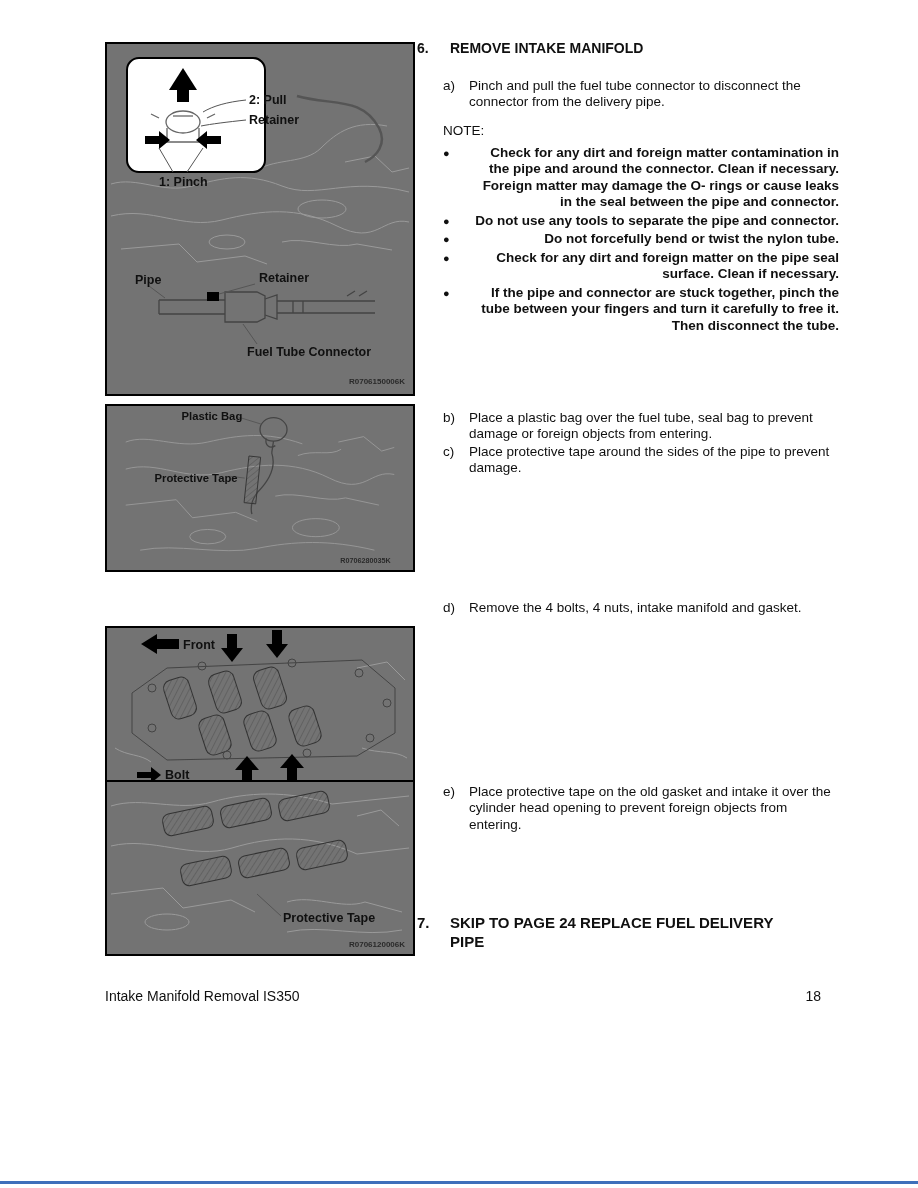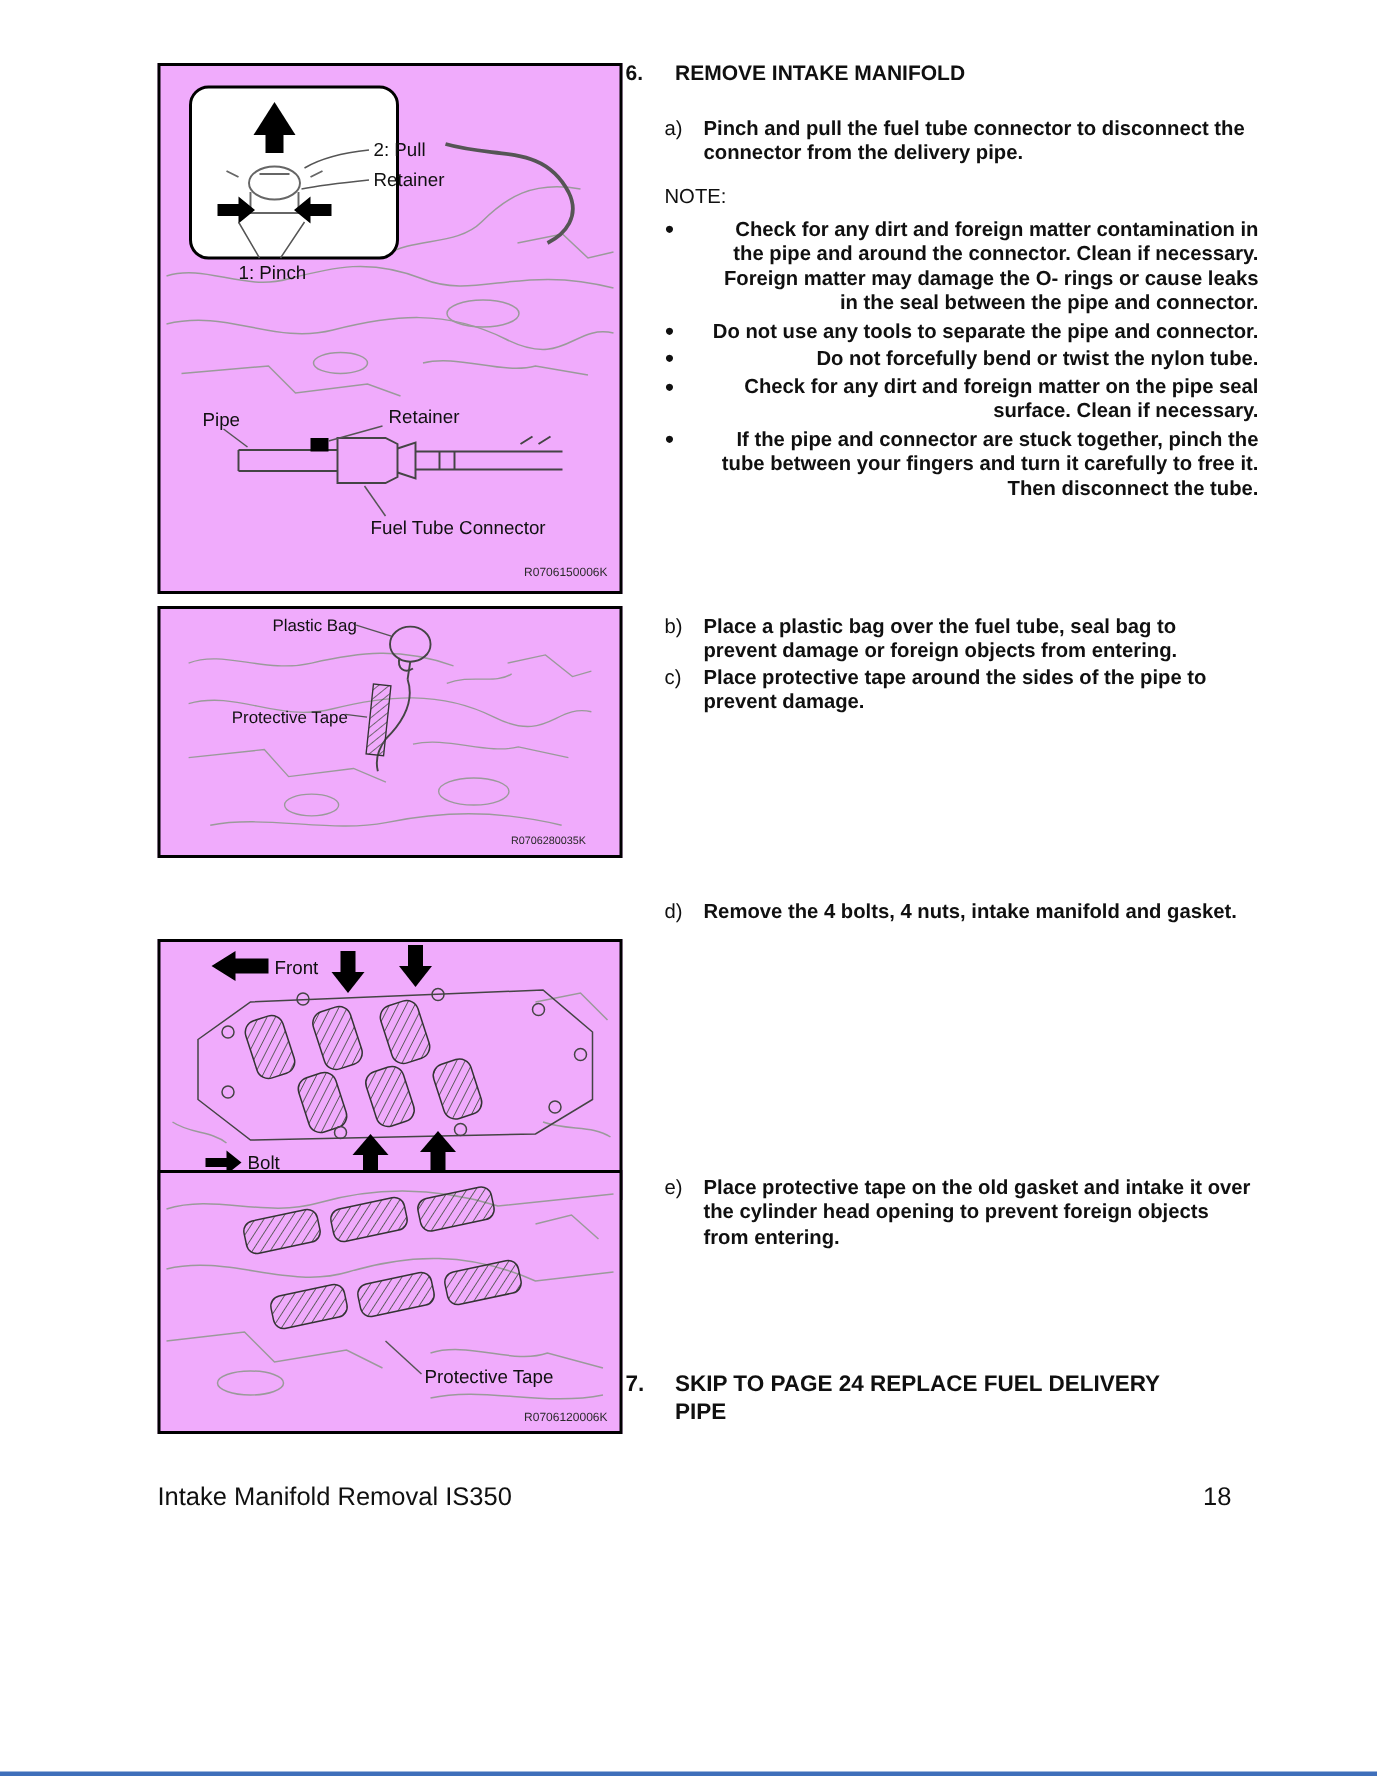--- a/index.html
+++ b/index.html
@@ -1,45 +1,45 @@
 <!DOCTYPE html>
 <html><head>
 <meta charset="utf-8">
 <title>Intake Manifold Removal IS350</title>
 <style>
   * { margin:0; padding:0; box-sizing:border-box; }
   html,body { background:#ffffff; }
   body { font-family:"Liberation Sans", sans-serif; color:#101010; }
   .page { position:relative; width:918px; height:1188px; background:#ffffff; overflow:hidden; }
 
-  .figbox { position:absolute; border:2px solid #000; background:#f0abfc; }
+  .figbox { position:absolute; border:2px solid #000; background:#737373;font-weight:bold; }
   .figbox svg { width:100%; height:100%; display:block; }
 
   .fig-label { font-size:12.5px; fill:#101010; font-family:"Liberation Sans", sans-serif; }
   .fig-code  { font-size:8px; fill:#2a2a2a; font-family:"Liberation Sans", sans-serif; }
 
   .txt { position:absolute; font-size:13.5px; line-height:1.22; }
   .row { display:flex; }
   .letter { flex:0 0 26px; }
-  .itext { flex:1 1 auto;font-weight:bold; }
+  .itext { flex:1 1 auto; }
 
   .step-head { position:absolute; display:flex; font-weight:bold; font-size:14px; }
   .step-head .num { flex:0 0 33px; }
 
   .note-label { position:absolute; font-weight:normal; font-size:13.5px; }
   .notes { position:absolute; list-style:none; }
   .notes li { display:flex; margin-bottom:2px; font-weight:bold; font-size:13.5px; line-height:1.22; }
   .notes .bullet { flex:0 0 25px; font-size:11px; padding-top:2px; }
   .notes .ntext { flex:1 1 auto;text-align:right; }
 
   .step7 { position:absolute; display:flex; font-weight:bold; font-size:15px; line-height:1.25; }
   .step7 .num { flex:0 0 33px; }
   .step7 .s7title { width:350px; }
 
-  .footer { position:absolute; display:flex; justify-content:space-between; font-size:17px;gap:15px; }
+  .footer { position:absolute; display:flex; justify-content:space-between; font-size:14px;gap:15px; }
   .page-edge-line { position:absolute; left:0; right:0; bottom:4px; height:3px; background:#3f6fba; }
 </style>
 </head>
 <body>
 
 <div class="page">
 
   <div class="figbox" style="left:105px; top:42px; width:310px; height:354px;">
     <svg viewBox="0 0 306 350">
       <g stroke="#9a9a9a" fill="none" stroke-width="1">

